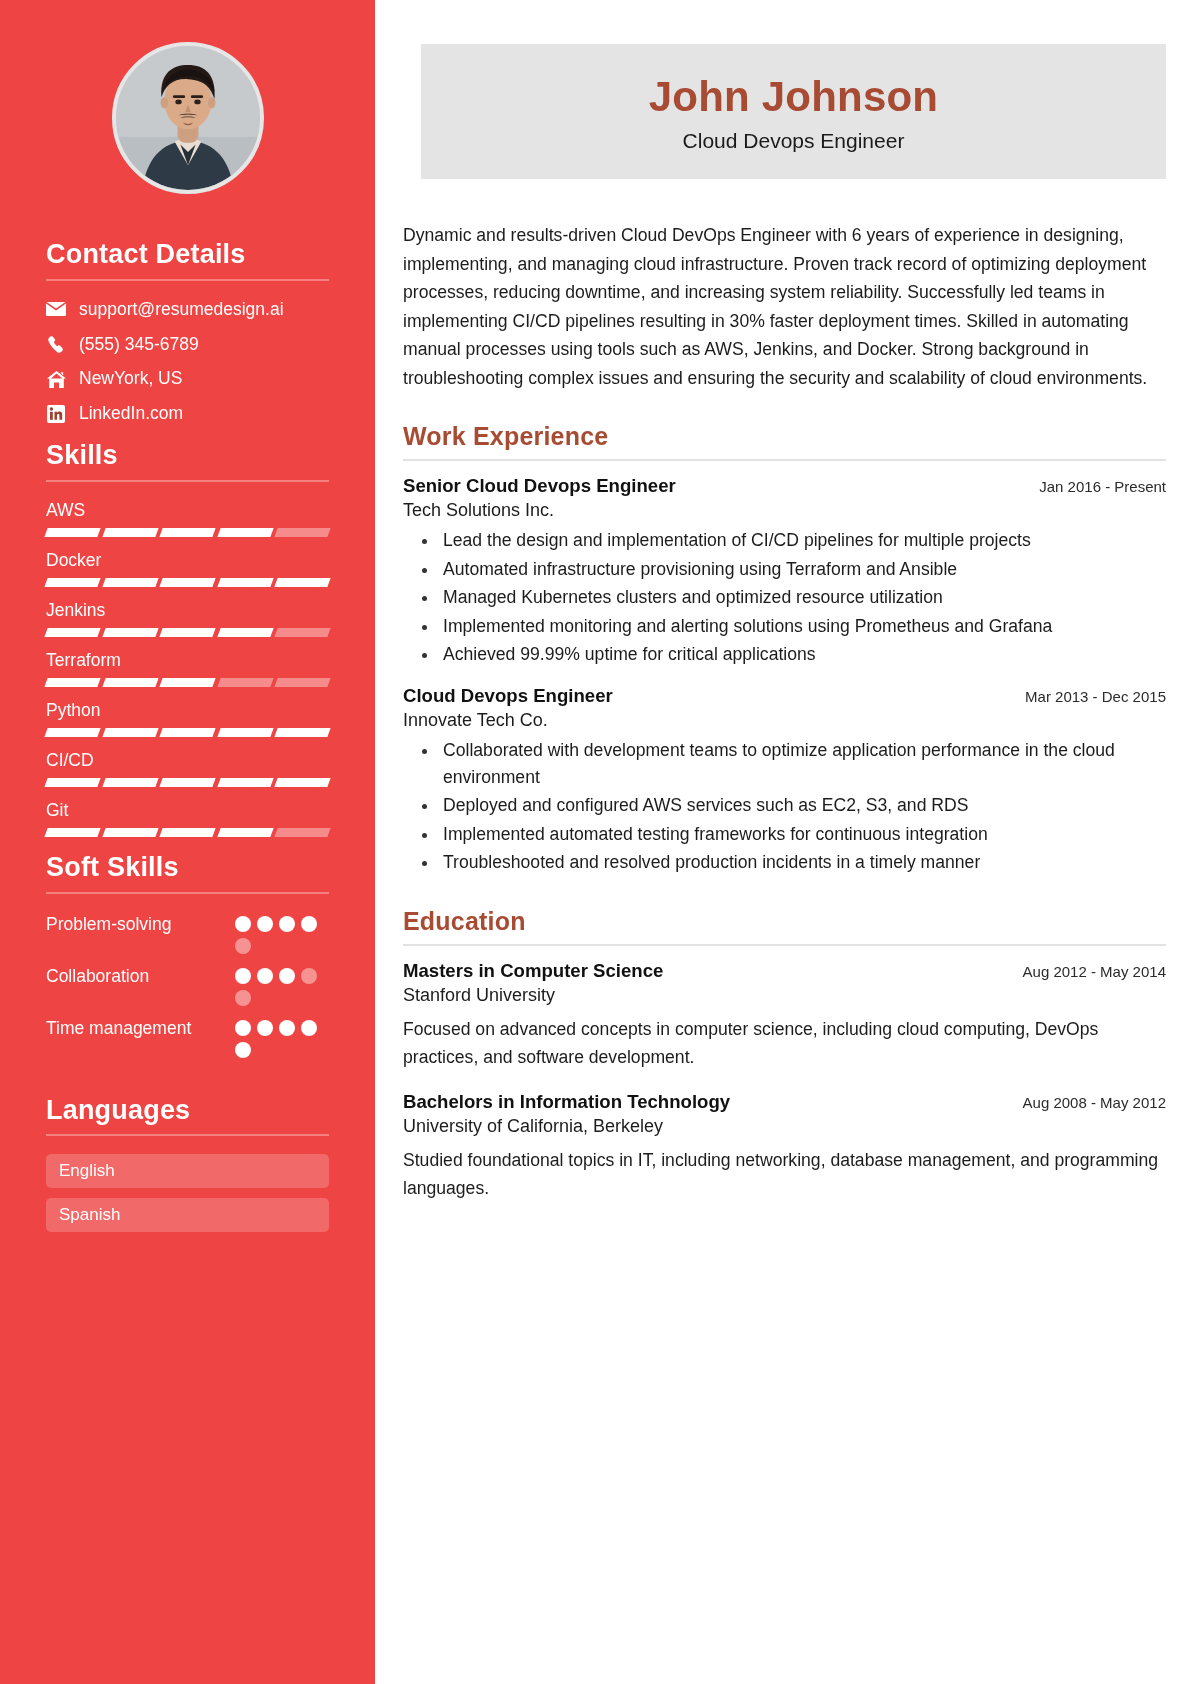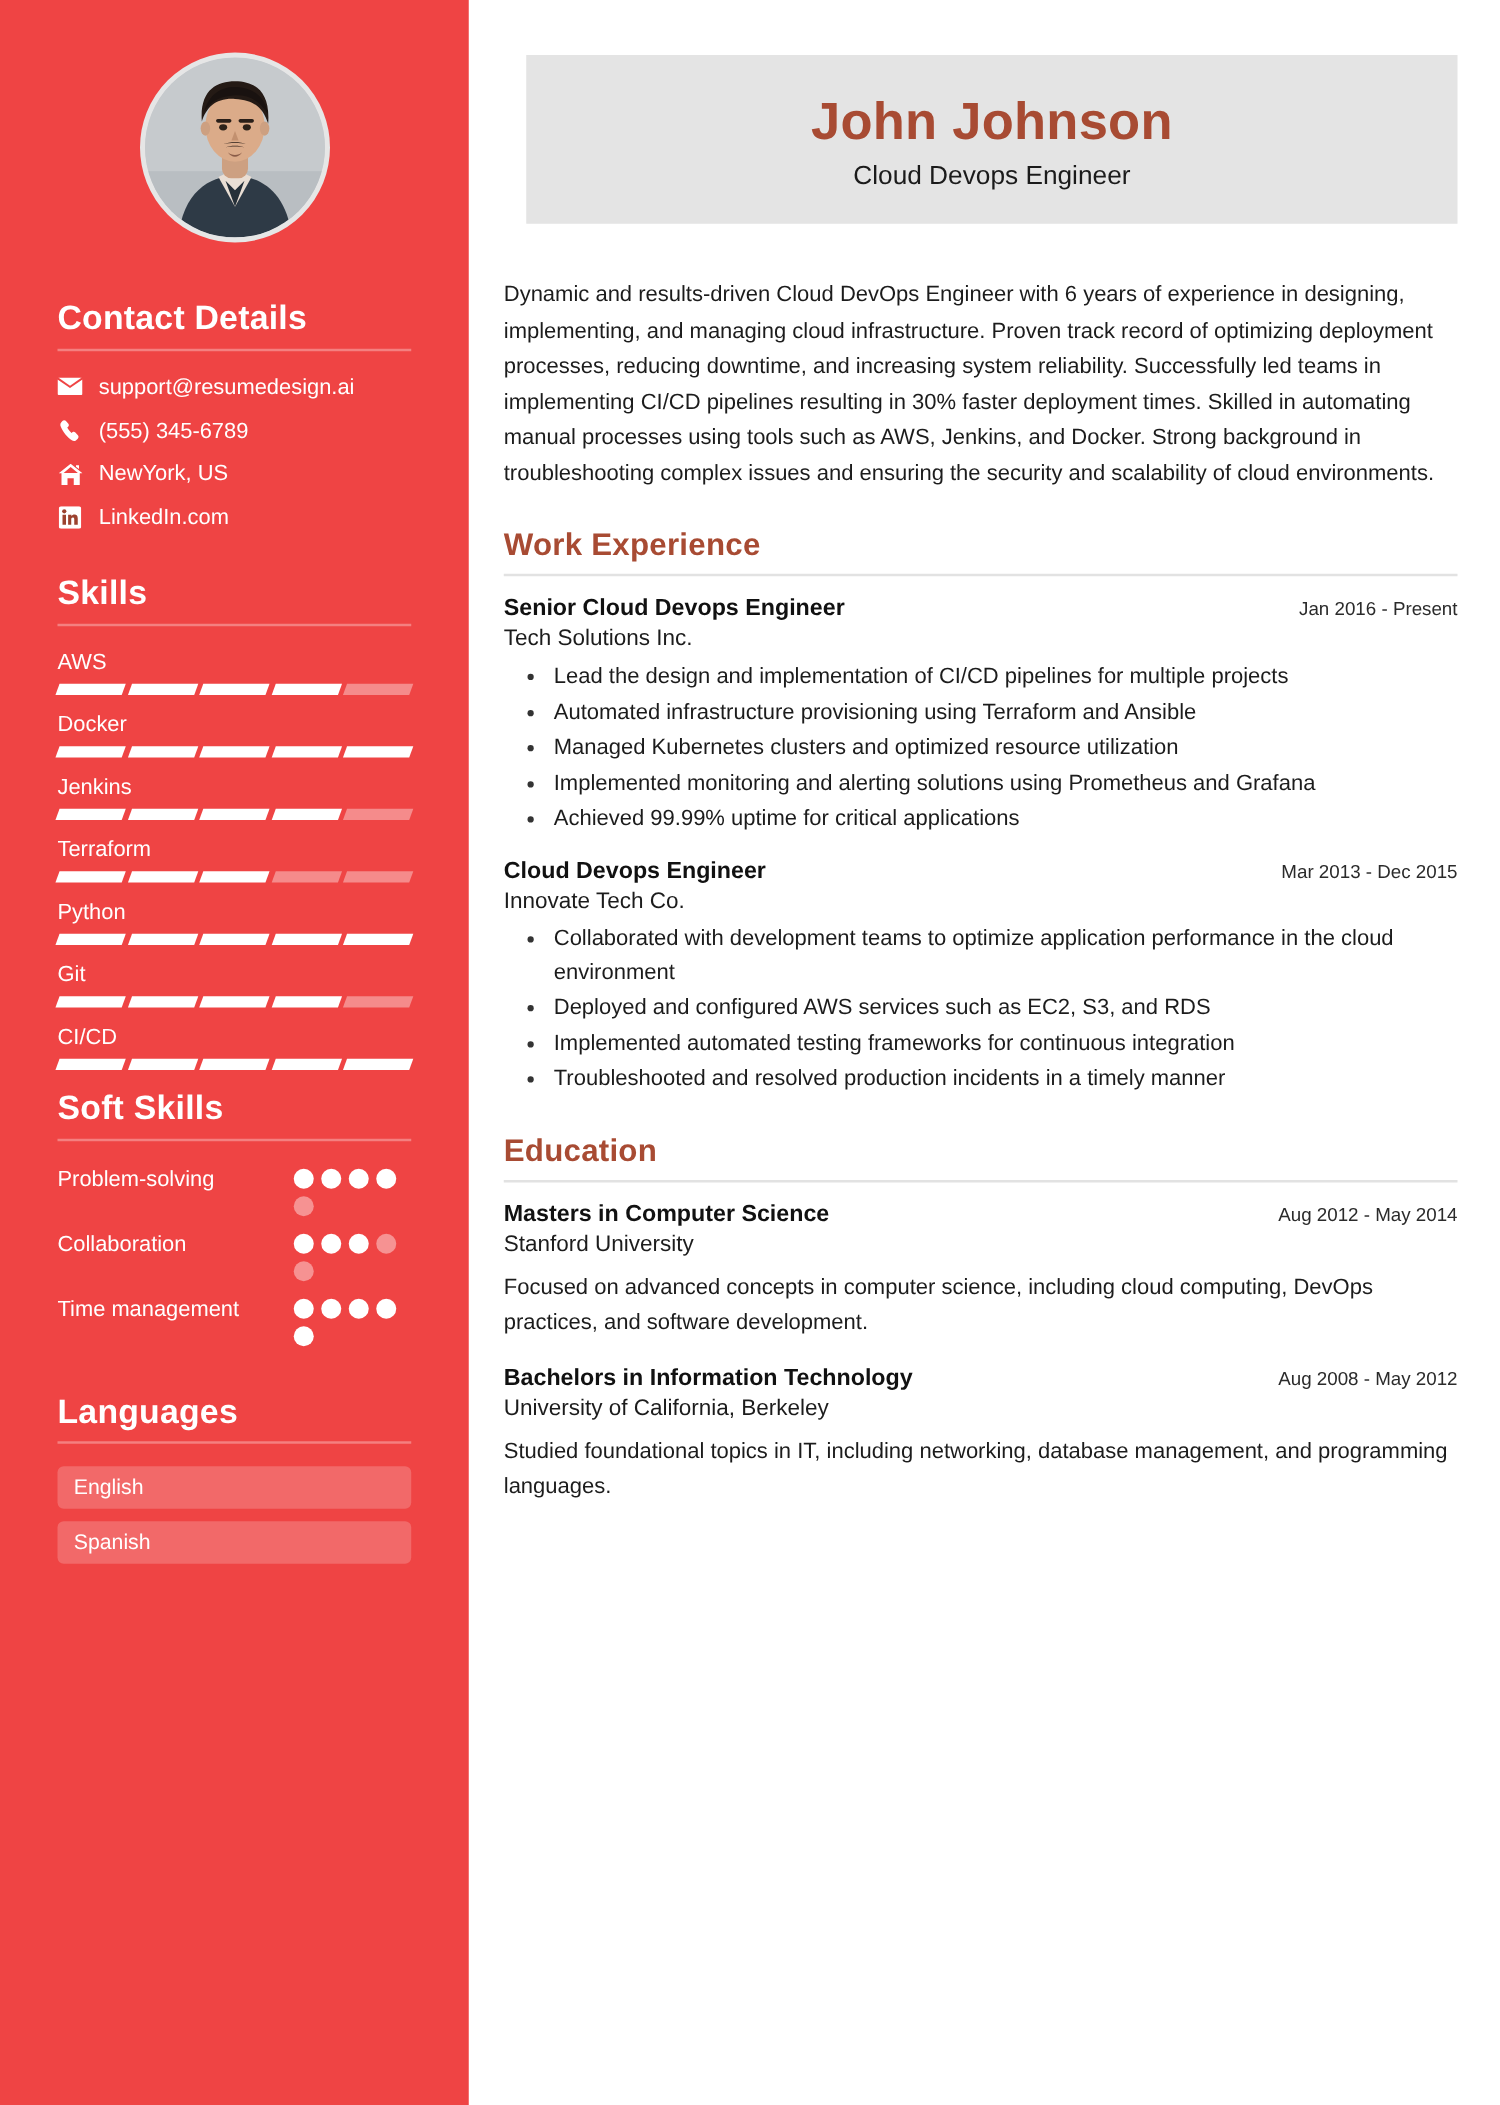--- a/index.html
+++ b/index.html
@@ -35,21 +35,21 @@
 
   .side-h {
     font-size: 27px; font-weight: bold; letter-spacing: .2px;
     color:#fff; line-height: 1.1;
   }
   .side-rule {
     height: 2px; background: rgba(255,255,255,.32);
     margin: 9px 0 18px 0;
   }
 
-  .contact-list { margin-bottom: 35px; }
+  .contact-list { margin-bottom: 16px; }
   .contact-row {
     display:flex; align-items:center; gap: 13px;
     font-size: 17.5px; line-height: 1.25;
     margin-bottom: 13px; color:#fff;
   }
   .c-ico { width: 20px; display:flex; justify-content:center; align-items:center; }
   .c-ico svg { fill:#fff; display:block; }
 
   
   .skills-block { margin-bottom: 16px; }
@@ -275,37 +275,37 @@
             <div class="skill-name">Python</div>
             <div class="bar">
               <span class="seg on"></span>
               <span class="seg on"></span>
               <span class="seg on"></span>
               <span class="seg on"></span>
               <span class="seg on"></span>
             </div>
           </div>
           <div class="skill">
+            <div class="skill-name">CI/CD</div>
+            <div class="bar">
+              <span class="seg on"></span>
+              <span class="seg on"></span>
+              <span class="seg on"></span>
+              <span class="seg on"></span>
+              <span class="seg on"></span>
+            </div>
+          </div>
+          <div class="skill">
             <div class="skill-name">Git</div>
             <div class="bar">
               <span class="seg on"></span>
               <span class="seg on"></span>
               <span class="seg on"></span>
               <span class="seg on"></span>
               <span class="seg"></span>
-            </div>
-          </div>
-          <div class="skill">
-            <div class="skill-name">CI/CD</div>
-            <div class="bar">
-              <span class="seg on"></span>
-              <span class="seg on"></span>
-              <span class="seg on"></span>
-              <span class="seg on"></span>
-              <span class="seg on"></span>
             </div>
           </div>
         </div>
     </div>
 
     <div class="soft-block">
       <div class="side-h">Soft Skills</div>
       <div class="side-rule"></div>
       <div id="soft-list">
           <div class="soft-row">

